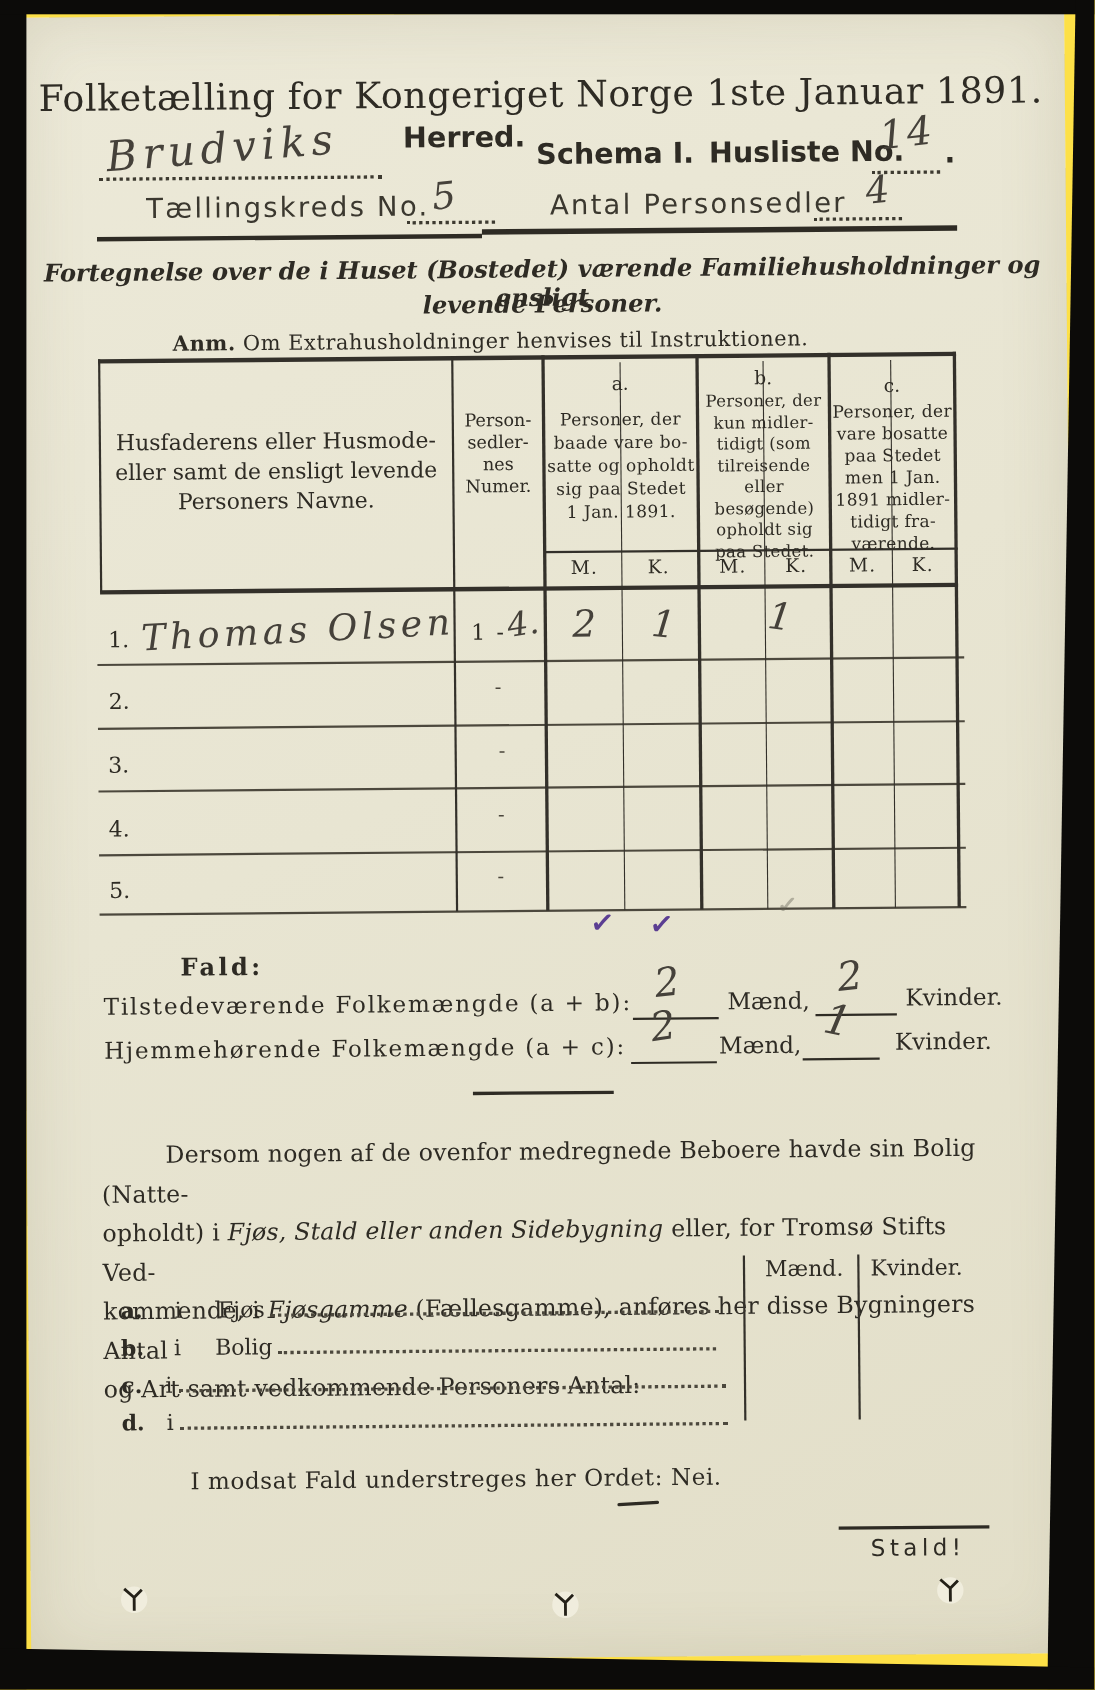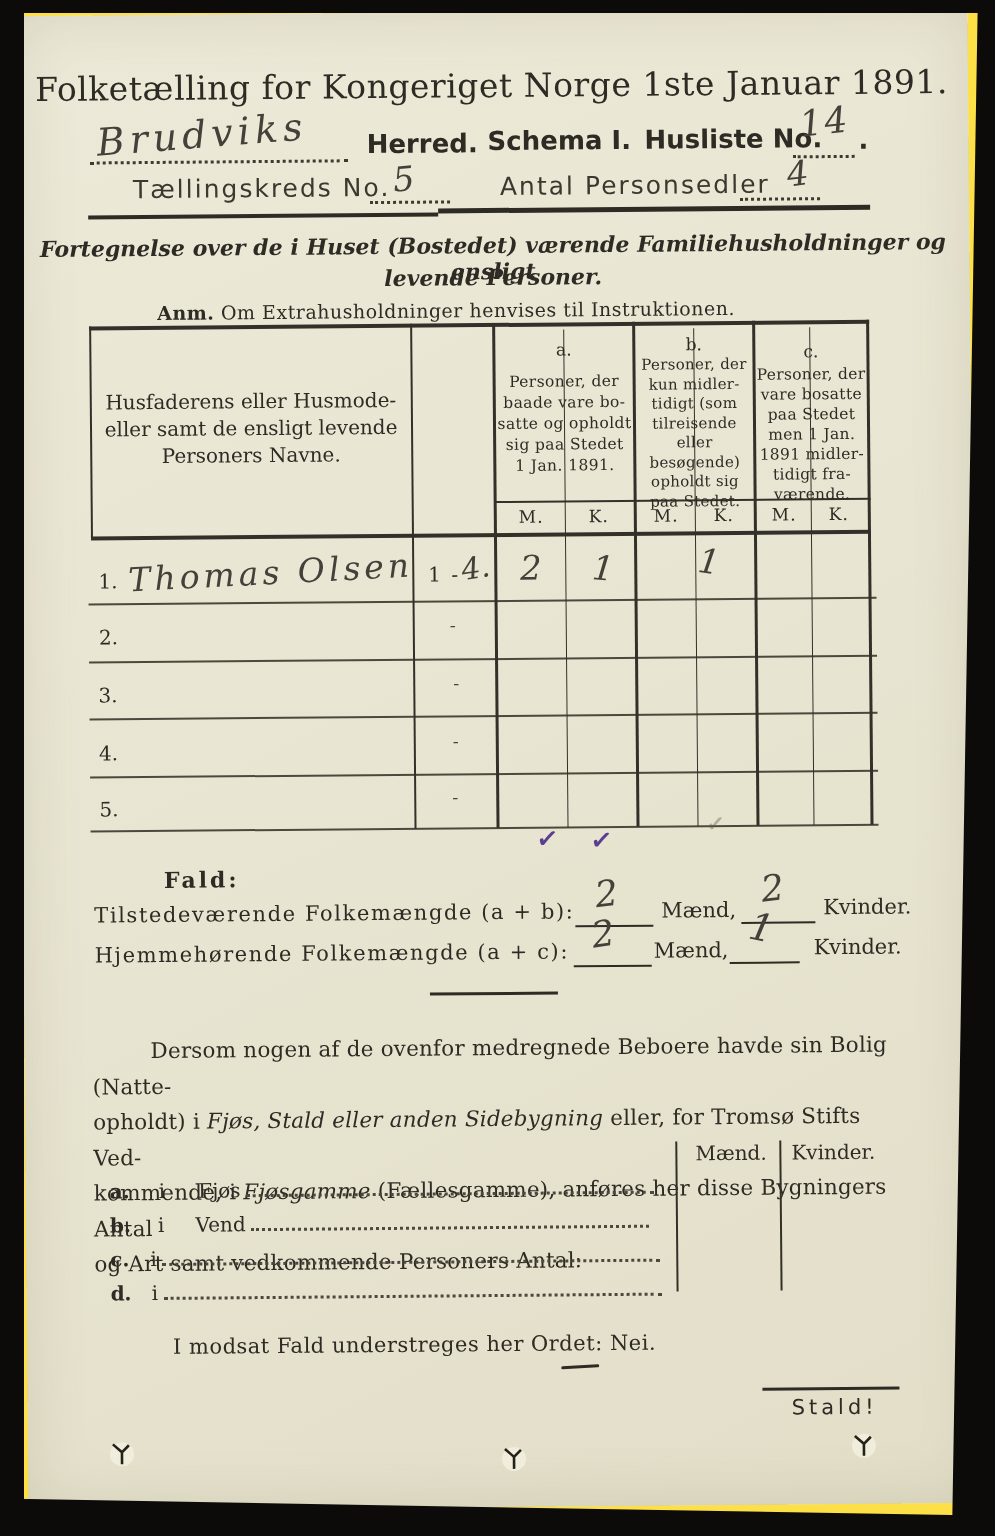--- a/index.html
+++ b/index.html
@@ -32,21 +32,21 @@
 <div id="stage">
 
   <div class="sheet">
     <div class="paper"></div>
 
     <div class="abs serif ink" style="left:0;top:66px;width:995px;text-align:center;font-size:33px;letter-spacing:0.5px;">Folketælling for Kongeriget Norge 1ste Januar 1891.</div>
 
     <div class="abs hw" style="left:102px;top:110px;font-size:38px;letter-spacing:5px;transform:rotate(-4deg);">Brudviks</div>
     <div class="abs" style="left:95px;top:130px;width:258px;height:28px;border-bottom:3px dotted #3d3a30;"></div>
 
-    <div class="abs sans ink" style="left:372px;top:128px;font-size:26px;font-weight:bold;">Herred.</div>
+    <div class="abs sans ink" style="left:372px;top:110px;font-size:26px;font-weight:bold;">Herred.</div>
     <div class="abs sans ink" style="left:493px;top:126px;font-size:26px;font-weight:bold;">Schema I.</div>
     <div class="abs sans ink" style="left:650px;top:126px;font-size:26px;font-weight:bold;">Husliste No.</div>
     <div class="abs hw" style="left:805px;top:104px;font-size:36px;letter-spacing:2px;transform:rotate(-6deg);">14</div>
     <div class="abs" style="left:798px;top:132px;width:62px;height:26px;border-bottom:3px dotted #3d3a30;"></div>
     <div class="abs sans ink" style="left:864px;top:128px;font-size:26px;font-weight:bold;">.</div>
 
     <div class="abs sans" style="left:138px;top:172px;font-size:25px;letter-spacing:2px;color:#3b382f;">Tællingskreds No.</div>
     <div class="abs hw" style="left:398px;top:158px;font-size:34px;transform:rotate(-5deg);">5</div>
     <div class="abs" style="left:375px;top:174px;width:80px;height:26px;border-bottom:3px dotted #3d3a30;"></div>
     <div class="abs sans" style="left:505px;top:172px;font-size:25px;letter-spacing:2px;color:#3b382f;">Antal Personsedler</div>
@@ -81,20 +81,24 @@
     <div class="vl" style="left:756px;top:323px;width:3px;height:505px;"></div>
     <div class="vl" style="left:813px;top:330px;width:1px;height:498px;"></div>
     <div class="vl" style="left:870px;top:323px;width:3px;height:505px;"></div>
 
     <div class="abs serif ink" style="left:97px;top:386px;width:314px;text-align:center;font-size:20px;line-height:27px;">
       <div><span>Husfaderens eller Husmode-</span></div>
       <div><span>eller </span><span style="">samt</span><span> de ensligt levende</span></div>
       <div><span>Personers Navne.</span></div>
     </div>
 
+    <div class="abs serif ink prelines" style="left:416px;top:372px;width:80px;font-size:16px;line-height:20px;">Person-
+sedler-
+nes
+Numer.</div>
 
     <div class="abs serif ink" style="left:499px;top:340px;width:137px;text-align:center;">
       <div style="font-size:17px;">a.</div>
       <div class="prelines" style="font-size:15.5px;line-height:21px;margin-top:12px;letter-spacing:0.4px;">Personer, der
 baade vare bo-
 satte og opholdt
 sig paa Stedet
 1 Jan. 1891.</div>
     </div>
 
@@ -184,21 +188,21 @@
 
     <div class="abs" style="left:106px;top:1176px;width:559px;">
       <span class="serif ink" style="font-size:20px;font-weight:600;">a.</span>
       <span class="serif ink" style="font-size:20px;margin-left:24px;">i</span>
       <span class="serif ink" style="font-size:20px;margin-left:28px;">Fjøs</span>
       <span class="dotlead" style="display:inline-block;width:408px;height:16px;"></span>
     </div>
     <div class="abs" style="left:106px;top:1210px;width:559px;">
       <span class="serif ink" style="font-size:20px;font-weight:600;">b.</span>
       <span class="serif ink" style="font-size:20px;margin-left:22px;">i</span>
-      <span class="serif ink" style="font-size:20px;margin-left:26px;">Vend</span>
+      <span class="serif ink" style="font-size:20px;margin-left:26px;">Bolig</span>
       <span class="dotlead" style="display:inline-block;width:398px;height:16px;"></span>
     </div>
     <div class="abs" style="left:106px;top:1244px;width:559px;">
       <span class="serif ink" style="font-size:20px;font-weight:600;">c.</span>
       <span class="serif ink" style="font-size:20px;margin-left:16px;">i</span>
       <span class="dotlead" style="display:inline-block;width:498px;height:16px;"></span>
     </div>
     <div class="abs" style="left:106px;top:1278px;width:559px;">
       <span class="serif ink" style="font-size:20px;font-weight:600;">d.</span>
       <span class="serif ink" style="font-size:20px;margin-left:15px;">i</span>

